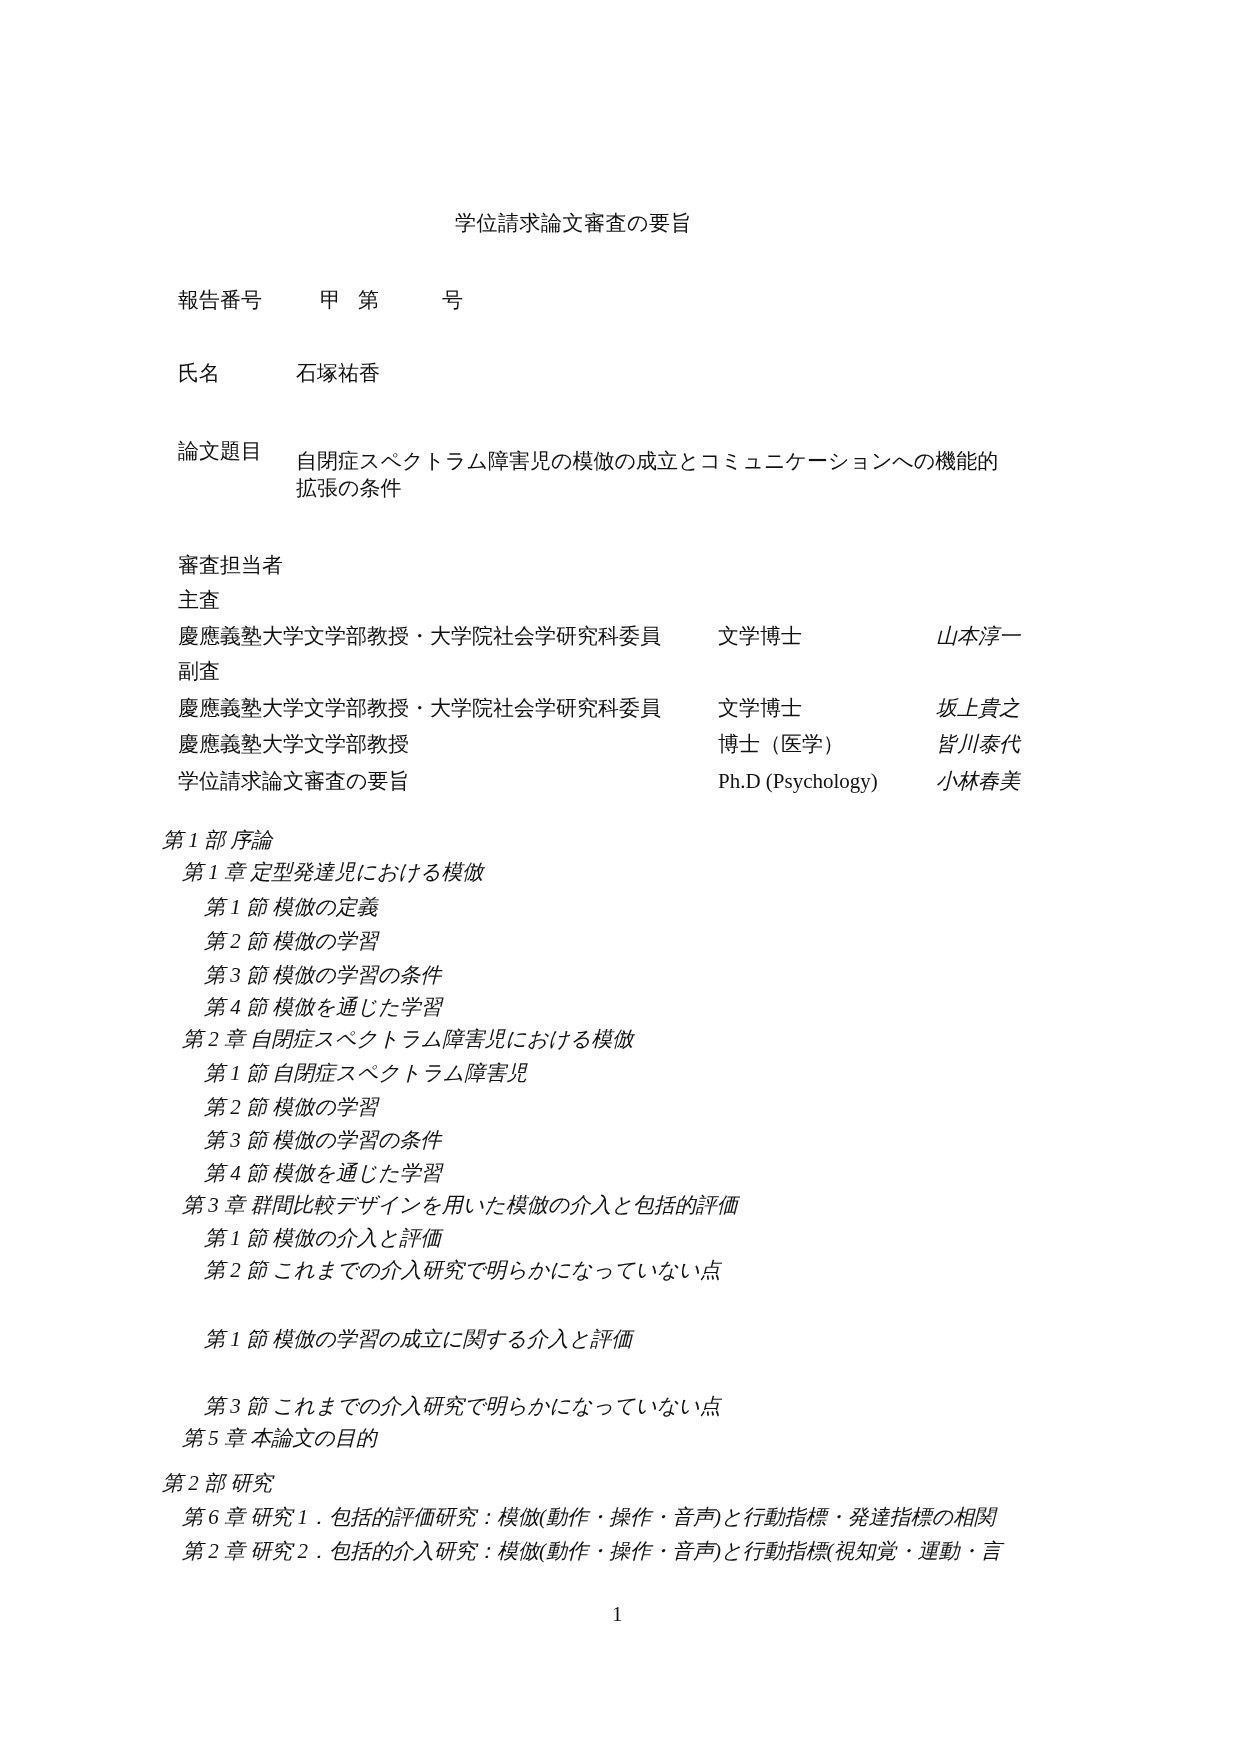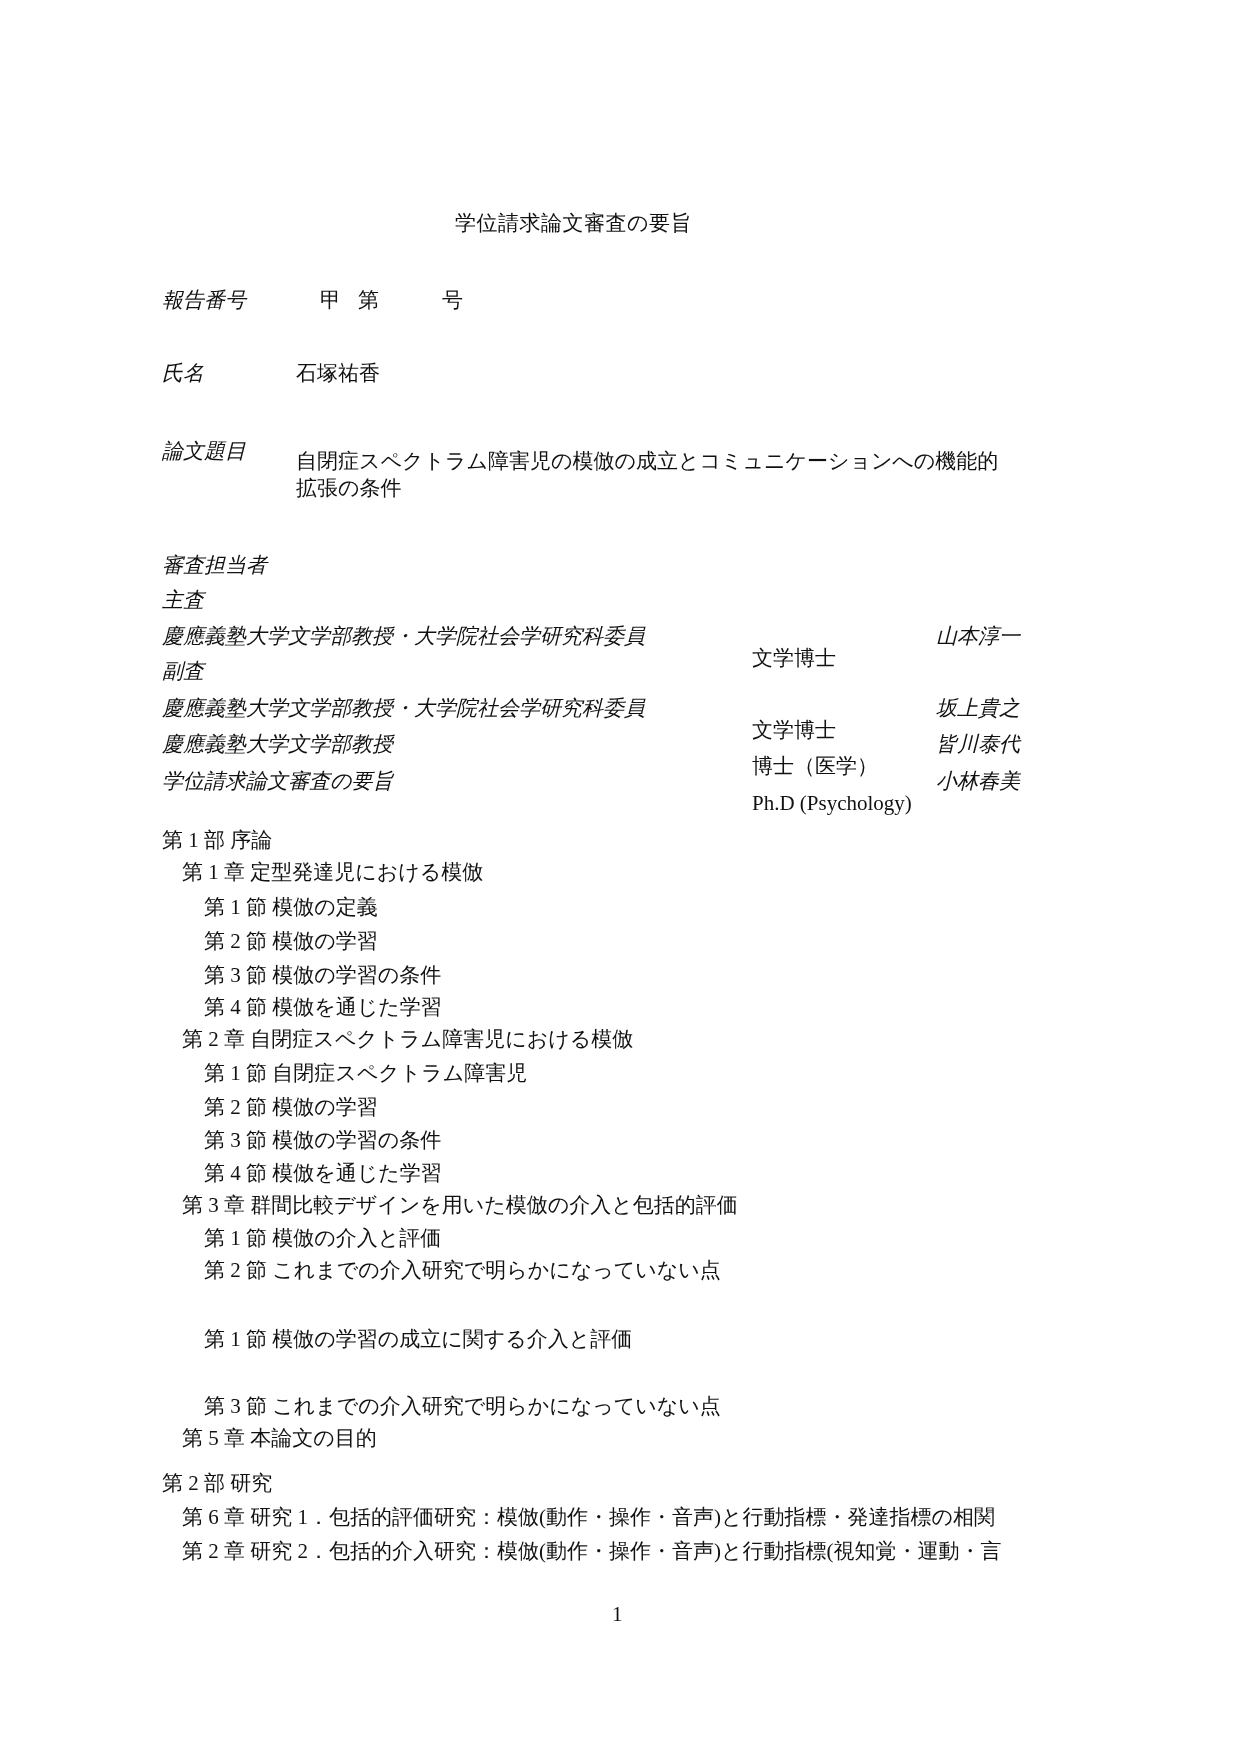--- a/index.html
+++ b/index.html
@@ -8,25 +8,25 @@
     width:1241px;height:1754px;
     margin:0 auto;
     background:#ffffff;
     font-family:"Liberation Serif","DejaVu Serif",serif;
     font-size:21px;
     color:#111;
     overflow:hidden;
   }
   .abs{position:absolute;line-height:1;white-space:pre;}
   .doc-title{position:absolute;top:213px;left:455px;line-height:1;letter-spacing:0.5px;}
-  .label{left:162px;font-style:italic;}
+  .label{left:178px;}
   .value{left:296px;}
-  .degree-col{left:752px;margin-top:22px;}
+  .degree-col{left:718px;}
   .name-col{left:936px;font-style:italic;}
-  .toc-line{position:absolute;line-height:1;white-space:pre;}
+  .toc-line{position:absolute;line-height:1;white-space:pre;font-style:italic;}
   .lv-part{left:162px;}
   .lv-chapter{left:182px;text-align:right;}
   .lv-section{left:204px;}
   .page-number{position:absolute;top:1604px;left:612px;line-height:1;}
 </style>
 </head>
 <body>
 
 <div class="page">
 

